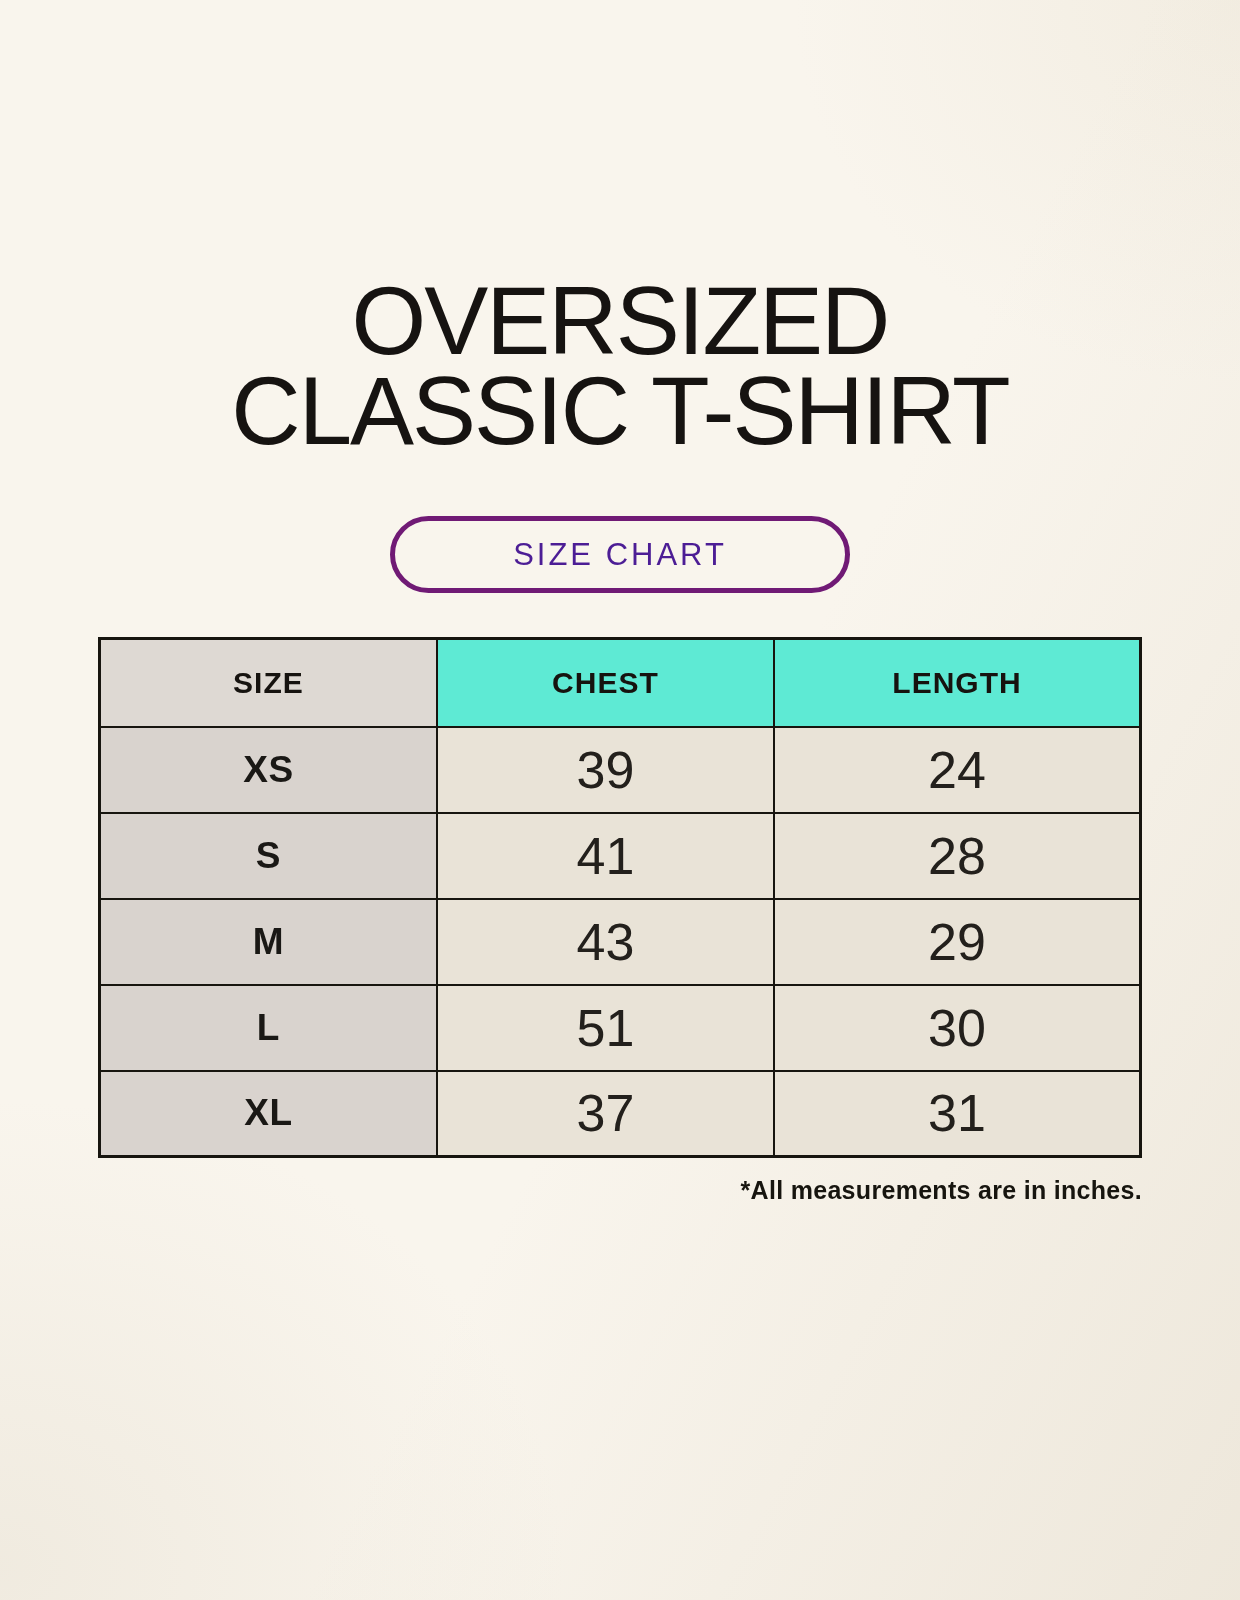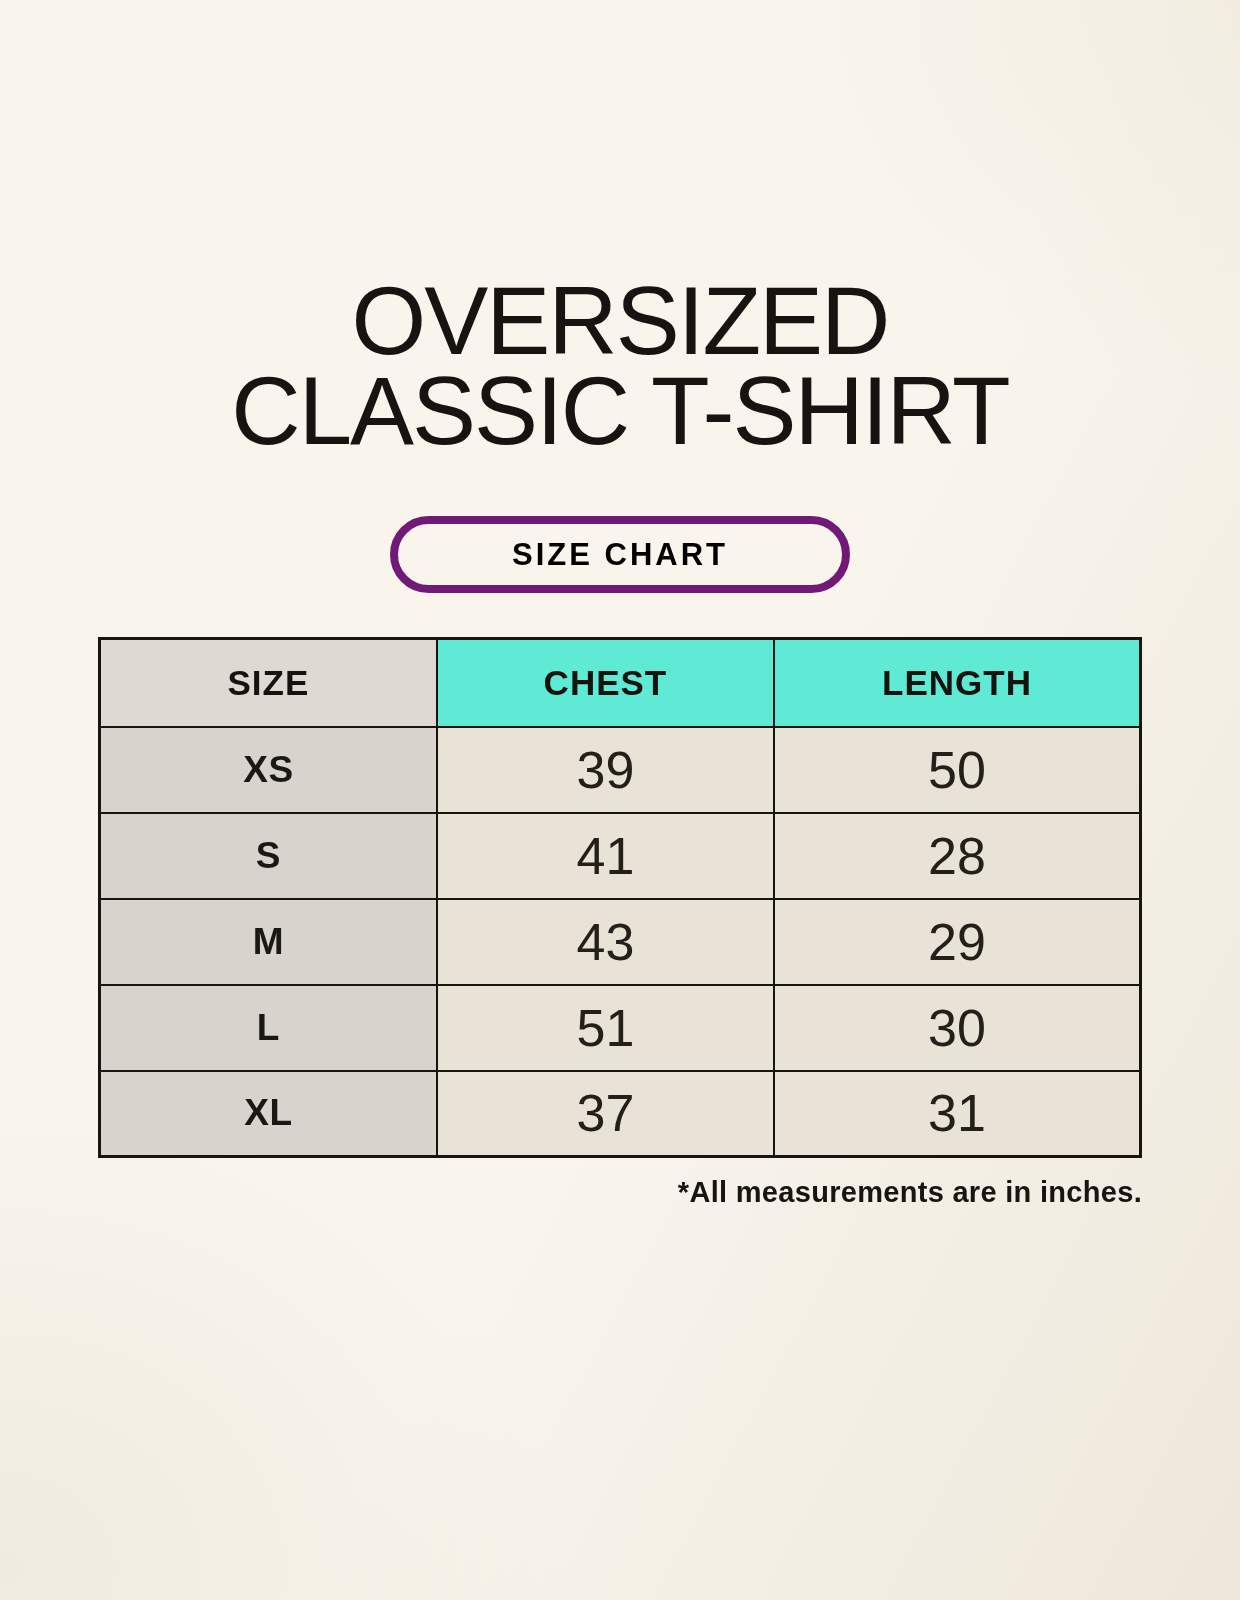--- a/index.html
+++ b/index.html
@@ -28,47 +28,47 @@
     color: #161311;
   }
 
   .size-chart-pill {
     display: flex;
     align-items: center;
     justify-content: center;
     width: 460px;
     height: 77px;
     margin: 60px auto 0;
-    border: 8px solid #701a75;
+    border: 5px solid #701a75;
     border-radius: 40px;
     background: transparent;
     font-family: "Liberation Sans", sans-serif;
     font-size: 31px;
-    font-weight: 700;
+    font-weight: 400;
     letter-spacing: 3px;
-    color: #000000;
+    color: #4c1d95;
     padding: 0;
   }
 
   table.size-table {
     width: 1044px;
     margin: 44px auto 0;
     border-collapse: collapse;
     table-layout: fixed;
     border: 3px solid #17150f;
   }
   .size-table th, .size-table td {
     border: 2px solid #17150f;
     text-align: center;
     vertical-align: middle;
     padding: 0;
   }
   .size-table thead th {
     height: 88px;
-    font-size: 35px;
+    font-size: 30px;
     font-weight: 700;
     letter-spacing: 1px;
     color: #16130f;
   }
   th.col-size   { background: #ded9d3; }
   th.col-measure{ background: #5eead4; }
   .size-table tbody td { height: 86px; }
   td.size-cell {
     background: #d9d3ce;
     font-weight: 700;
@@ -79,21 +79,21 @@
     background: #e9e3d7;
     font-weight: 400;
     font-size: 52px;
     color: #23201c;
   }
 
   .footnote {
     width: 1044px;
     margin: 18px auto 11px;
     text-align: right;
-    font-size: 29px;
+    font-size: 25px;
     font-weight: 600;
     letter-spacing: 0.3px;
     color: #17150f;
   }
 </style>
 </head>
 <body>
 
 <h1 class="page-title">
   <div>OVERSIZED</div>
@@ -112,21 +112,21 @@
     <tr>
       <th class="col-size">SIZE</th>
       <th class="col-measure">CHEST</th>
       <th class="col-measure">LENGTH</th>
     </tr>
   </thead>
   <tbody>
     <tr>
       <td class="size-cell">XS</td>
       <td class="val-cell">39</td>
-      <td class="val-cell">50</td>
+      <td class="val-cell">24</td>
     </tr>
     <tr>
       <td class="size-cell">S</td>
       <td class="val-cell">41</td>
       <td class="val-cell">28</td>
     </tr>
     <tr>
       <td class="size-cell">M</td>
       <td class="val-cell">43</td>
       <td class="val-cell">29</td>

